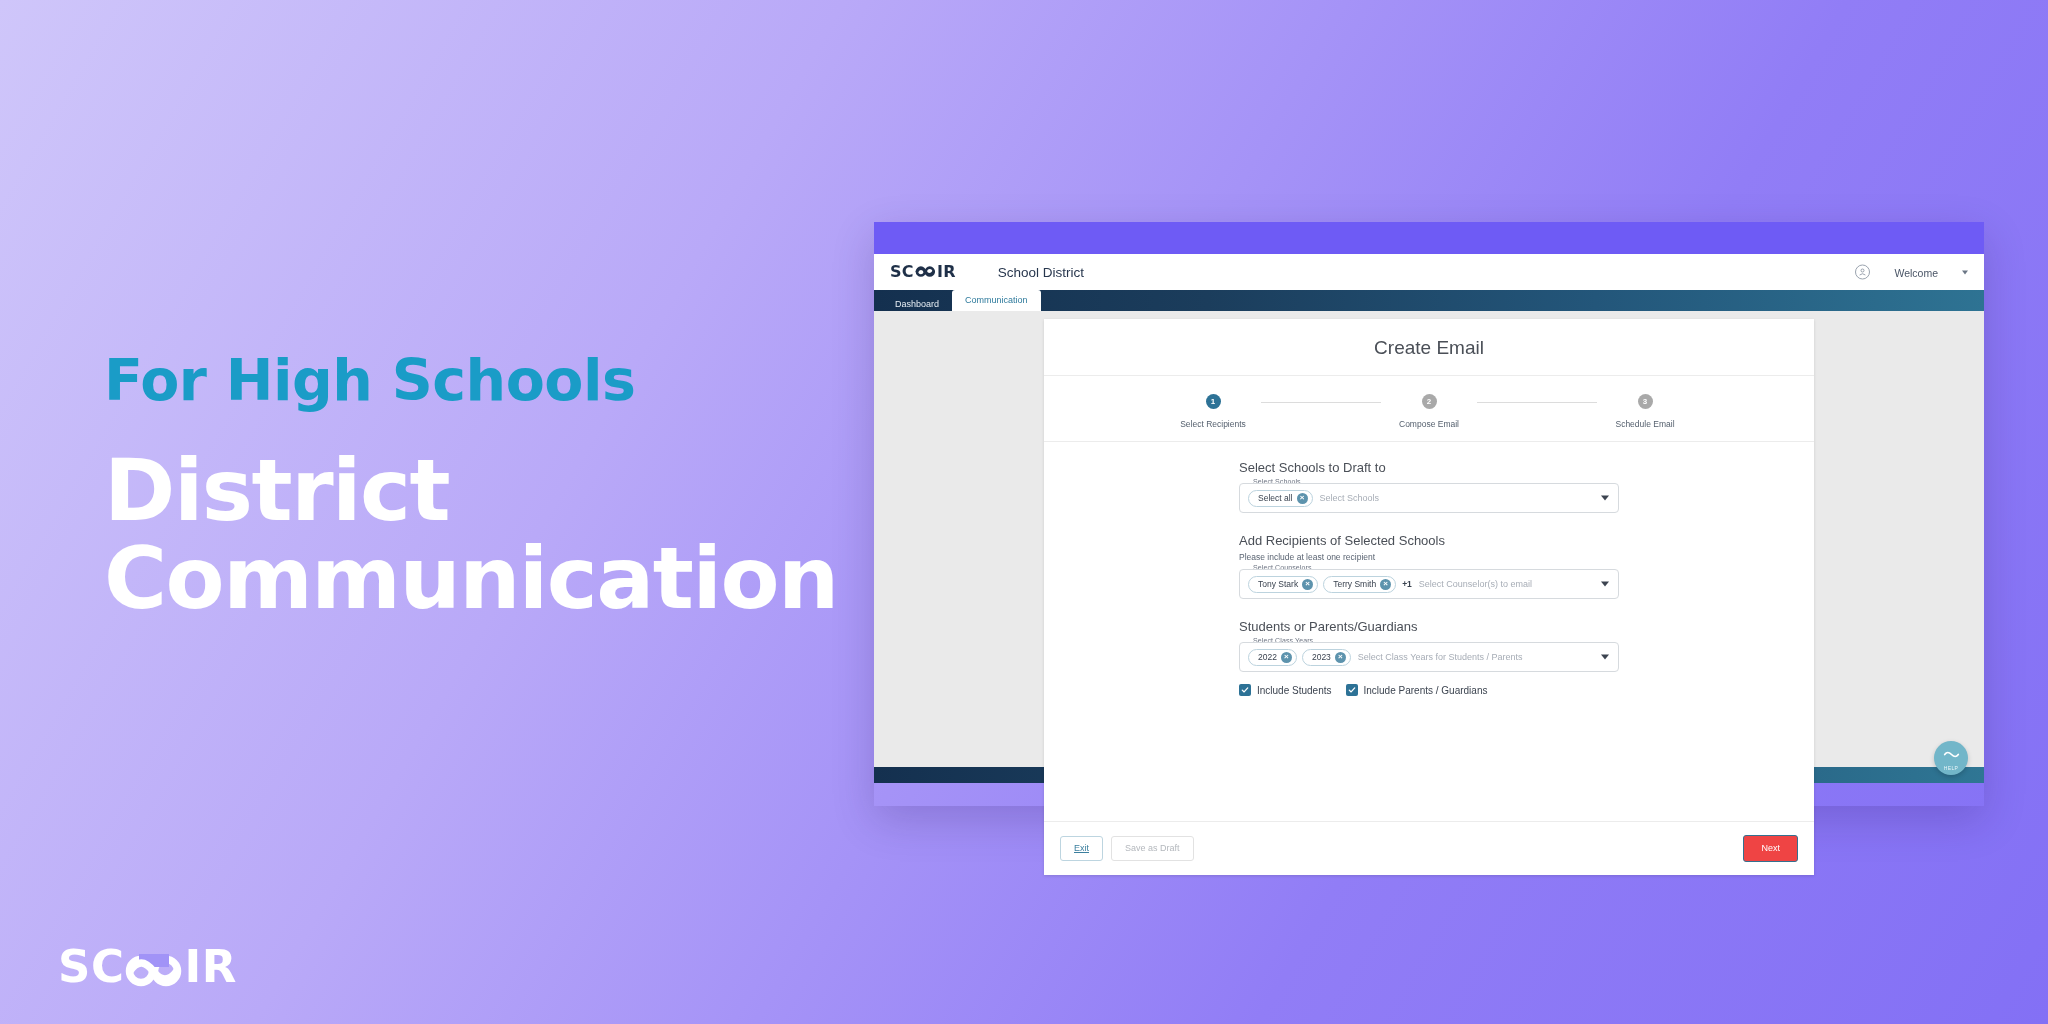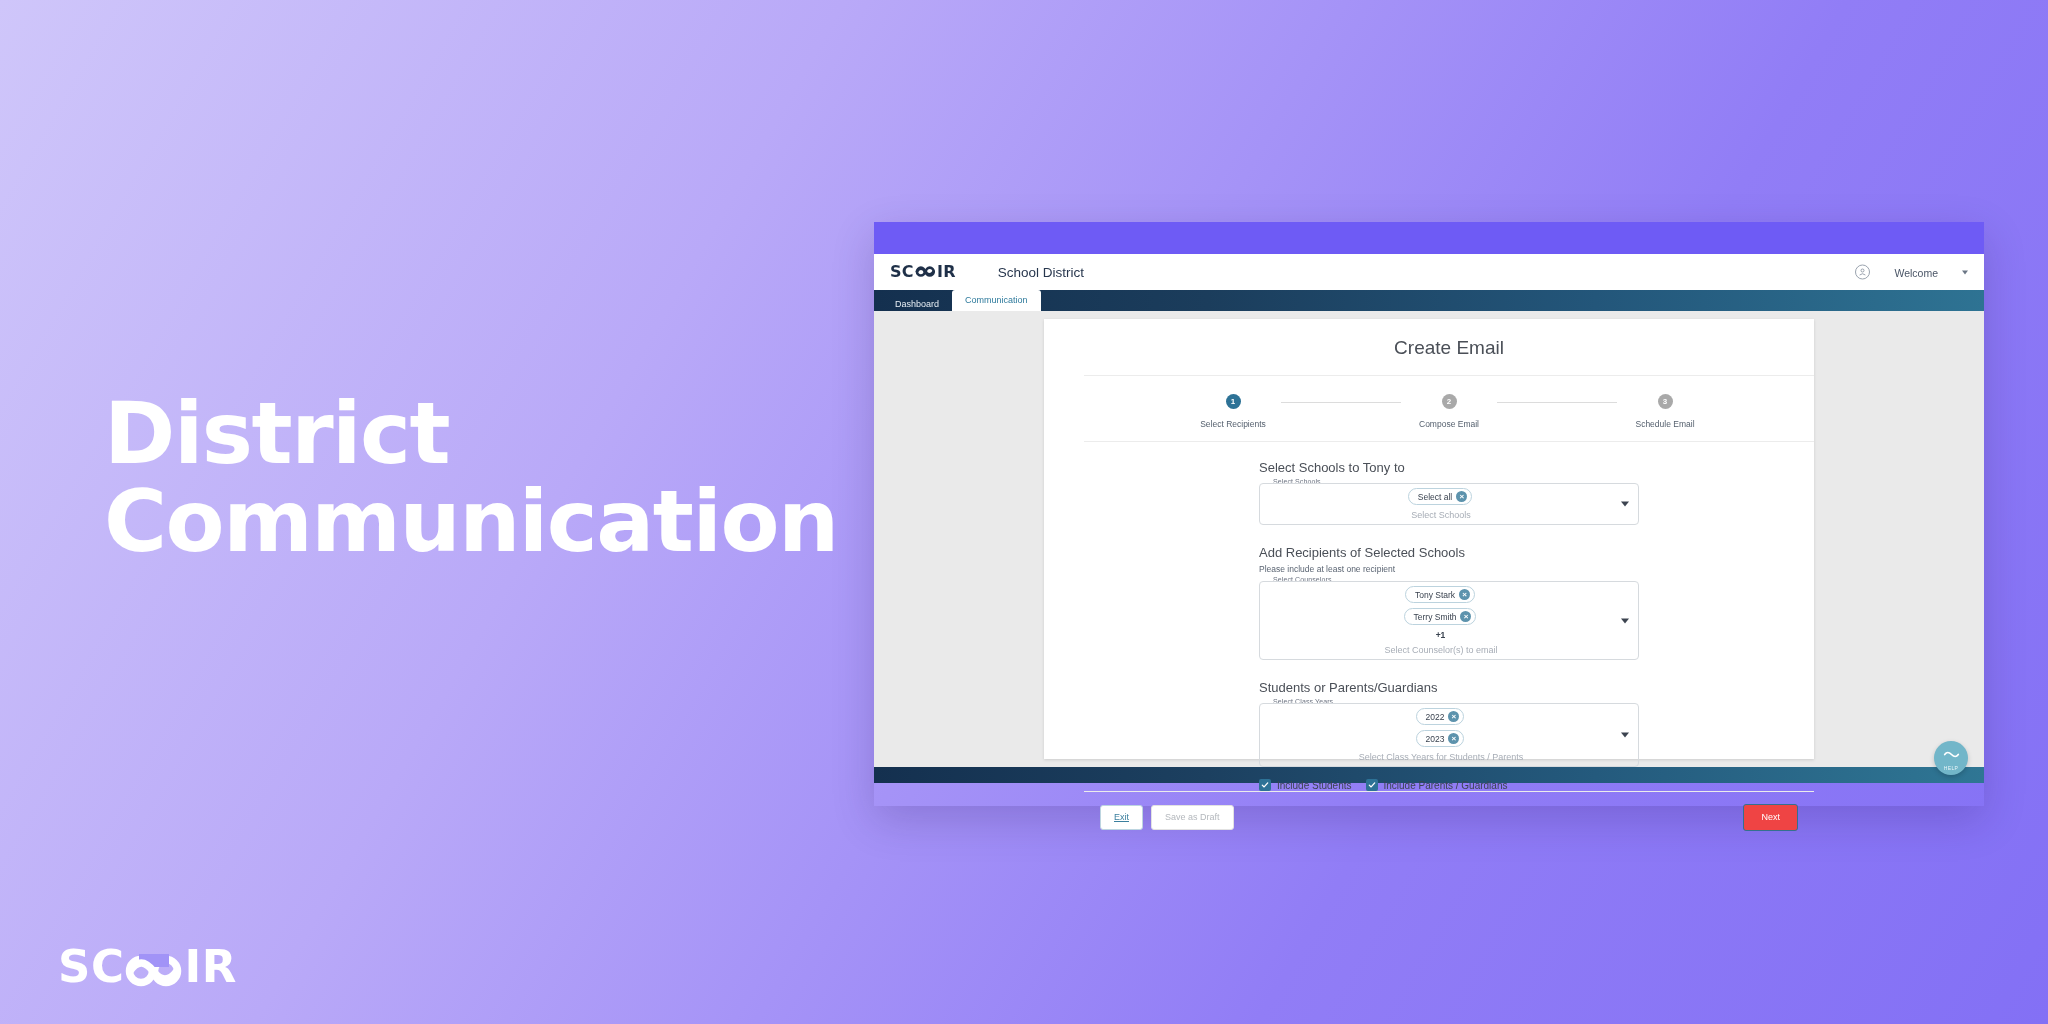--- a/index.html
+++ b/index.html
@@ -92,22 +92,21 @@
     height: 456px; background: #eaeaea;
     position: relative; display: flex; justify-content: center;
     padding-top: 8px;
   }
 
   
   .card {
     width: 770px; background: #ffffff;
     box-shadow: 0 1px 3px rgba(0,0,0,0.13);
     display: flex; flex-direction: column;
-    height: 440px;
-    padding-left: 40px;
+    height: 556px;
   }
   .card-title {
     text-align: center; font-size: 19px; color: #4a4f57; font-weight: 400;
     padding: 18px 0 16px; border-bottom: 1px solid #ececec;
   }
 
   
   .stepper {
     padding: 18px 0 12px; border-bottom: 1px solid #ececec;
     display: flex; justify-content: center;
@@ -131,21 +130,21 @@
   .sec-hint { font-size: 8.5px; color: #5a6472; margin: -4px 0 7px; }
 
   .field-wrap { position: relative; margin-bottom: 20px; }
   .field-legend {
     position: absolute; left: 10px; top: -5px; background: #ffffff;
     padding: 0 4px; font-size: 7px; color: #6b7280; letter-spacing: 0.1px;
   }
   .field-box {
     border: 1px solid #d6dade; border-radius: 4px;
     min-height: 30px; display: flex; align-items: center;
-    padding: 4px 26px 4px 8px; position: relative; gap: 5px; flex-direction: column;
+    padding: 4px 26px 4px 8px; position: relative; gap: 5px;
   }
   .chip {
     display: inline-flex; align-items: center; gap: 4px;
     border: 1px solid #bcd3de; border-radius: 11px;
     padding: 2px 4px 2px 9px; font-size: 8.5px; color: #39424f;
     background: #ffffff; white-space: nowrap;
   }
   .chip-x {
     width: 11px; height: 11px; border-radius: 50%; background: #5d93ad;
     display: inline-flex; align-items: center; justify-content: center;
@@ -195,20 +194,21 @@
 
   .bottom-gradient {
     height: 16px;
     background: linear-gradient(90deg, #14304f 0%, #1c4060 30%, #245a7d 65%, #2f7694 100%);
   }
 </style>
 </head>
 <body>
 
 <div class="marketing">
+  <div class="eyebrow">For High Schools</div>
   <div class="headline">
     <span class="ln">District</span>
     <span class="ln">Communication</span>
   </div>
 </div>
 
 <div class="brand-mark">
   <span class="wm">SC</span>
   <span>
     <svg width="58" height="45" viewBox="0 0 58 45">
@@ -278,21 +278,21 @@
           <div class="step">
             <div class="step-dot todo">3</div>
             <div class="step-label">Schedule Email</div>
           </div>
         </div>
       </div>
 
       <div class="form-area">
         <div class="form-inner">
 
-          <div class="sec-title">Select Schools to Tony to</div>
+          <div class="sec-title">Select Schools to Draft to</div>
           <div class="field-wrap">
             <span class="field-legend">Select Schools</span>
             <div class="field-box">
               <span class="chip">
                 <span>Select all</span>
                 <span class="chip-x">×</span>
               </span>
               <span class="field-ph">Select Schools</span>
               <span class="sel-caret"></span>
             </div>

